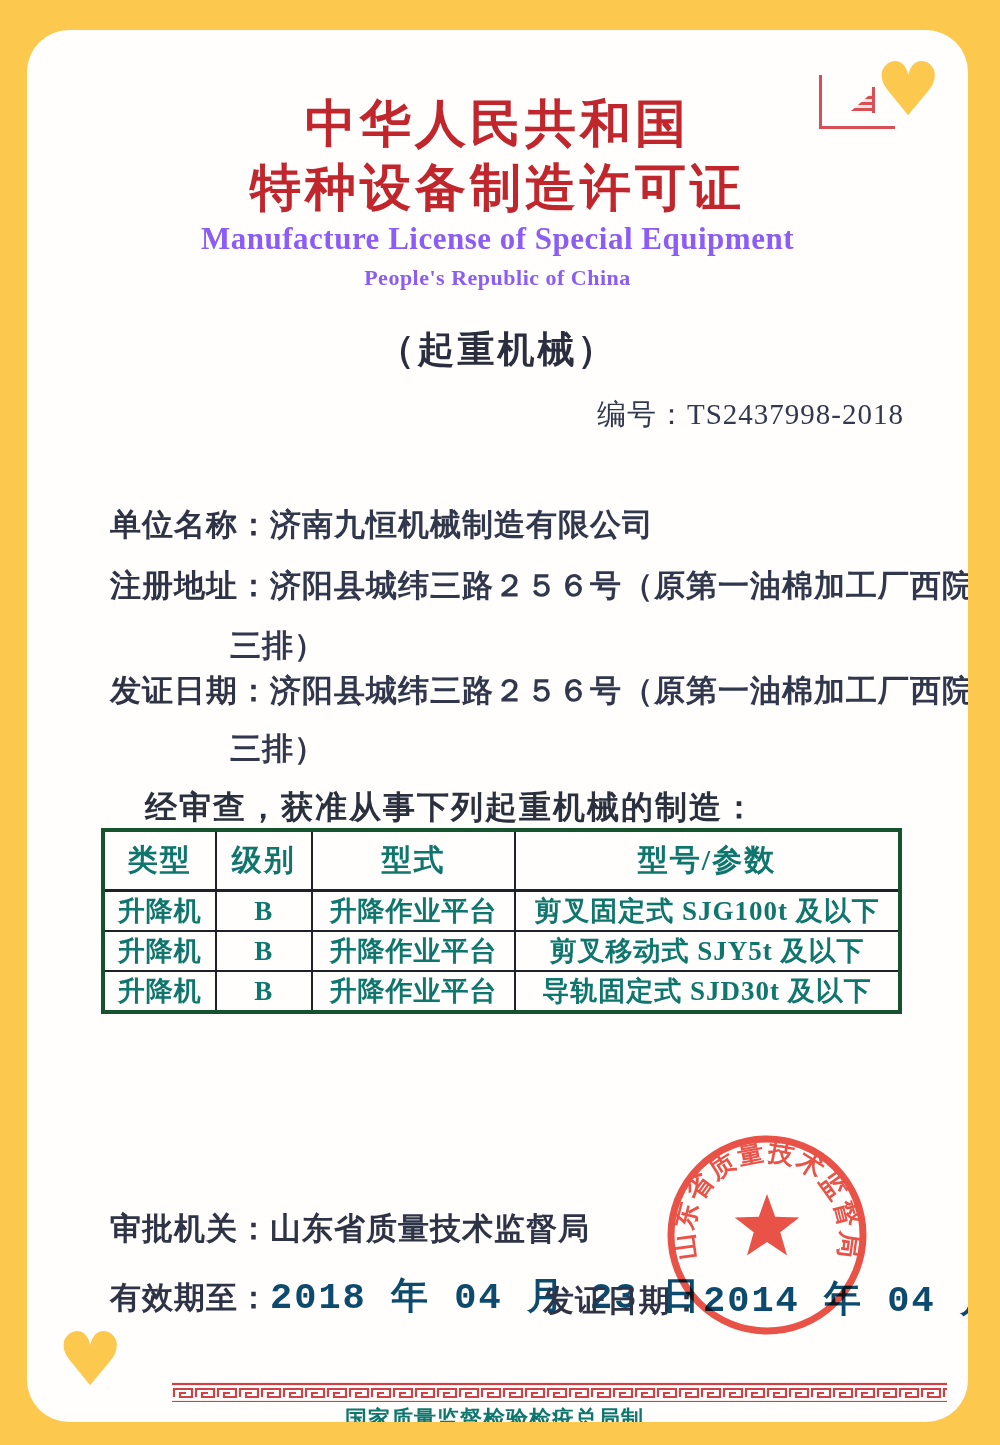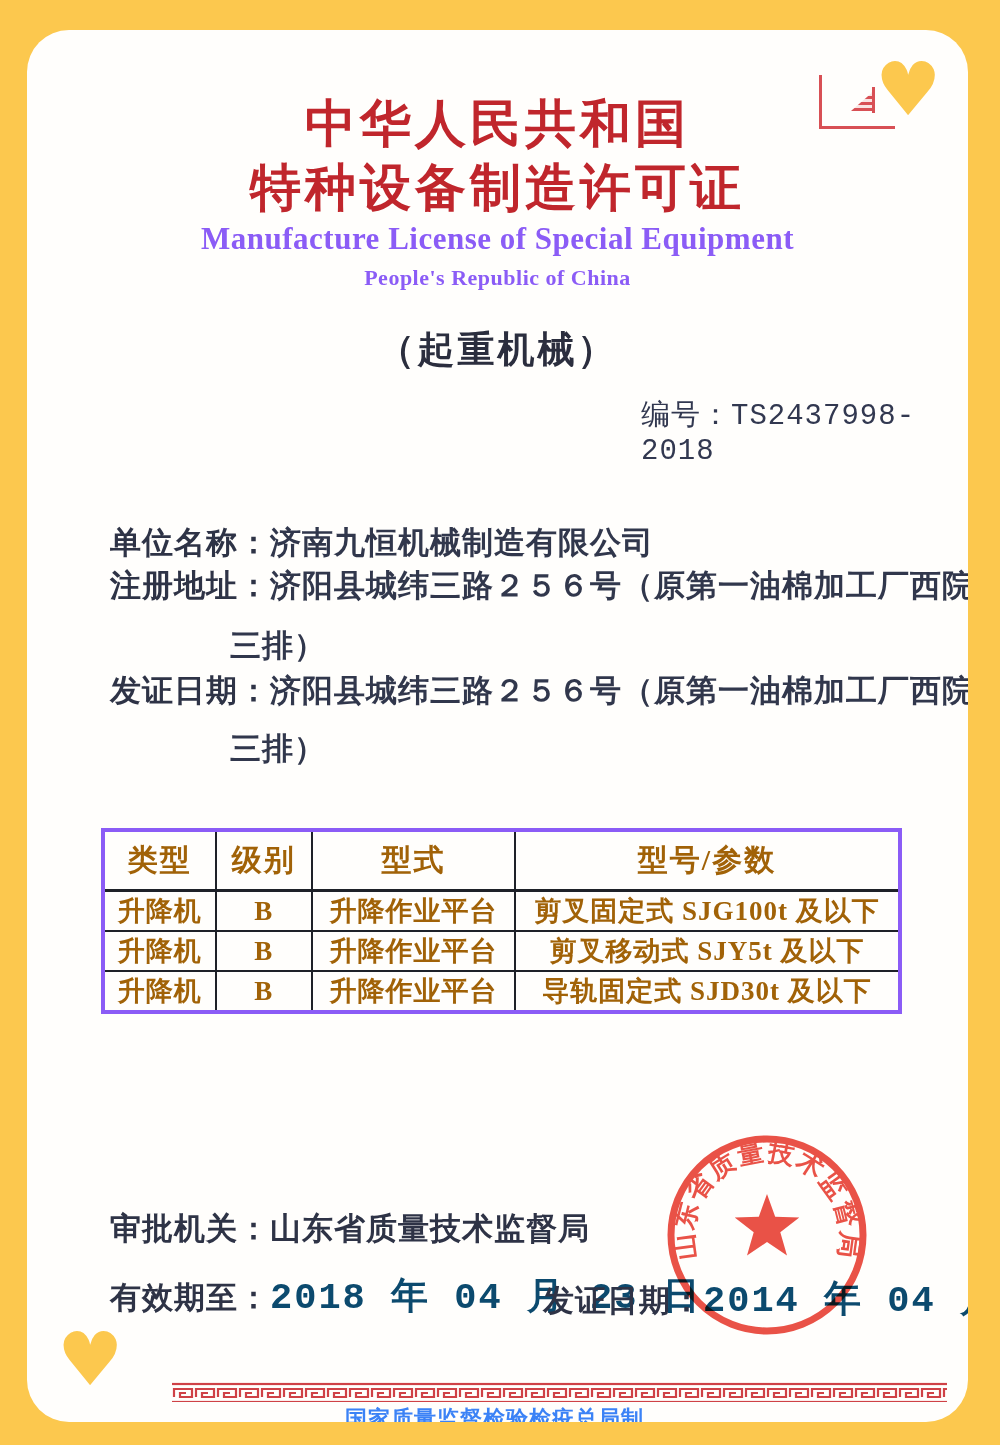--- a/index.html
+++ b/index.html
@@ -19,30 +19,30 @@
   .cn-title{font-weight:bold;color:#c0262c;font-size:51px;letter-spacing:4px;line-height:1.1;}
   .en-title{font-weight:bold;color:#8b5cf6;letter-spacing:.5px;}
   .category{font-weight:bold;color:#2b2e3e;font-size:37px;letter-spacing:3px;}
   .serial{font-size:29px;color:#323850;letter-spacing:1px;}
   
   .fieldline{font-size:31px;color:#2e3346;font-weight:bold;letter-spacing:1px;white-space:nowrap;}
   .fieldline .val{font-weight:bold;color:#31374c;}
   .intro{font-size:32px;color:#2b303f;font-weight:bold;letter-spacing:2px;}
   
   table.spec{border-collapse:collapse;width:801px;table-layout:fixed;
-    border:4px solid #8b5cf6;font-weight:bold;color:#a16207;}
+    border:4px solid #14532d;font-weight:bold;color:#0f766e;}
   table.spec th{border:2px solid #1e2128;border-bottom:3px solid #1e2128;
     height:55px;font-size:30px;letter-spacing:2px;}
   table.spec td{border:2px solid #1e2128;height:33px;font-size:27px;
     text-align:center;letter-spacing:1px;}
   
   .footline{font-size:31px;color:#2e3346;font-weight:bold;white-space:nowrap;letter-spacing:1px;}
   .footline .date{color:#0c4a6e;font-family:Liberation Mono, monospace;
     font-size:37px;letter-spacing:2px;}
-  .printer-note{font-size:22px;color:#3b82f6;font-weight:bold;letter-spacing:1px;white-space:nowrap;}
+  .printer-note{font-size:22px;color:#0f766e;font-weight:bold;letter-spacing:1px;white-space:nowrap;}
   
   .heart{color:#fcc84e;font-size:74px;line-height:1;font-family:"DejaVu Sans",sans-serif;}
   .corner-mark{width:76px;height:54px;}
   .corner-mark .v{position:absolute;left:0;top:0;width:3px;height:100%;background:#d85055;}
   .corner-mark .h{position:absolute;left:0;bottom:0;width:100%;height:3px;background:#d85055;}
   .corner-mark .flag{position:absolute;left:32px;top:15px;width:24px;height:21px;
     background:repeating-linear-gradient(to bottom,#d85055 0 3px,rgba(216,80,85,.15) 3px 6px);
     clip-path:polygon(100% 0,100% 100%,0 100%);}
   .corner-mark .pole{position:absolute;left:53px;top:12px;width:3px;height:26px;background:#d85055;}
   .seal{mix-blend-mode:multiply;opacity:.94;}
@@ -61,30 +61,31 @@
     <div class="flag"></div>
     <div class="pole"></div>
   </div>
 
   <div class="abs center cn-title" style="top:66px;">中华人民共和国</div>
   <div class="abs center cn-title" style="top:130px;">特种设备制造许可证</div>
   <div class="abs center en-title" style="top:191px;font-size:31px;">Manufacture License of Special Equipment</div>
   <div class="abs center en-title" style="top:235px;font-size:22px;">People's Republic of China</div>
   <div class="abs center category" style="top:295px;">（起重机械）</div>
 
-  <div class="abs serial" style="left:614px;top:365px;font-family:Liberation Mono, monospace;"><span>编号：</span><span>TS2437998-2018</span></div>
+  <div class="abs serial" style="left:570px;top:365px;"><span>编号：</span><span>TS2437998-2018</span></div>
 
-  <div class="abs fieldline" style="left:83px;top:492px;text-align:center;"><span>单位名称：</span><span class="val">济南九恒机械制造有限公司</span></div>
+  <div class="abs fieldline" style="left:83px;top:474px;text-align:center;"><span>单位名称：</span><span class="val">济南九恒机械制造有限公司</span></div>
 
   <div class="abs fieldline" style="left:83px;top:535px;"><span>注册地址：</span><span class="val">济阳县城纬三路２５６号（原第一油棉加工厂西院第</span></div>
   <div class="abs fieldline" style="left:203px;top:595px;"><span class="val">三排）</span></div>
 
   <div class="abs fieldline" style="left:83px;top:640px;"><span>发证日期：</span><span class="val">济阳县城纬三路２５６号（原第一油棉加工厂西院第</span></div>
   <div class="abs fieldline" style="left:203px;top:698px;"><span class="val">三排）</span></div>
 
+  <div class="abs intro" style="left:118px;top:756px;">经审查，获准从事下列起重机械的制造：</div>
 
   <table class="spec abs" style="left:74px;top:798px;">
     <colgroup>
         <col style="width:112px">
         <col style="width:96px">
         <col style="width:202px">
         <col style="width:383px">
       </colgroup>
     <thead>
       <tr>

